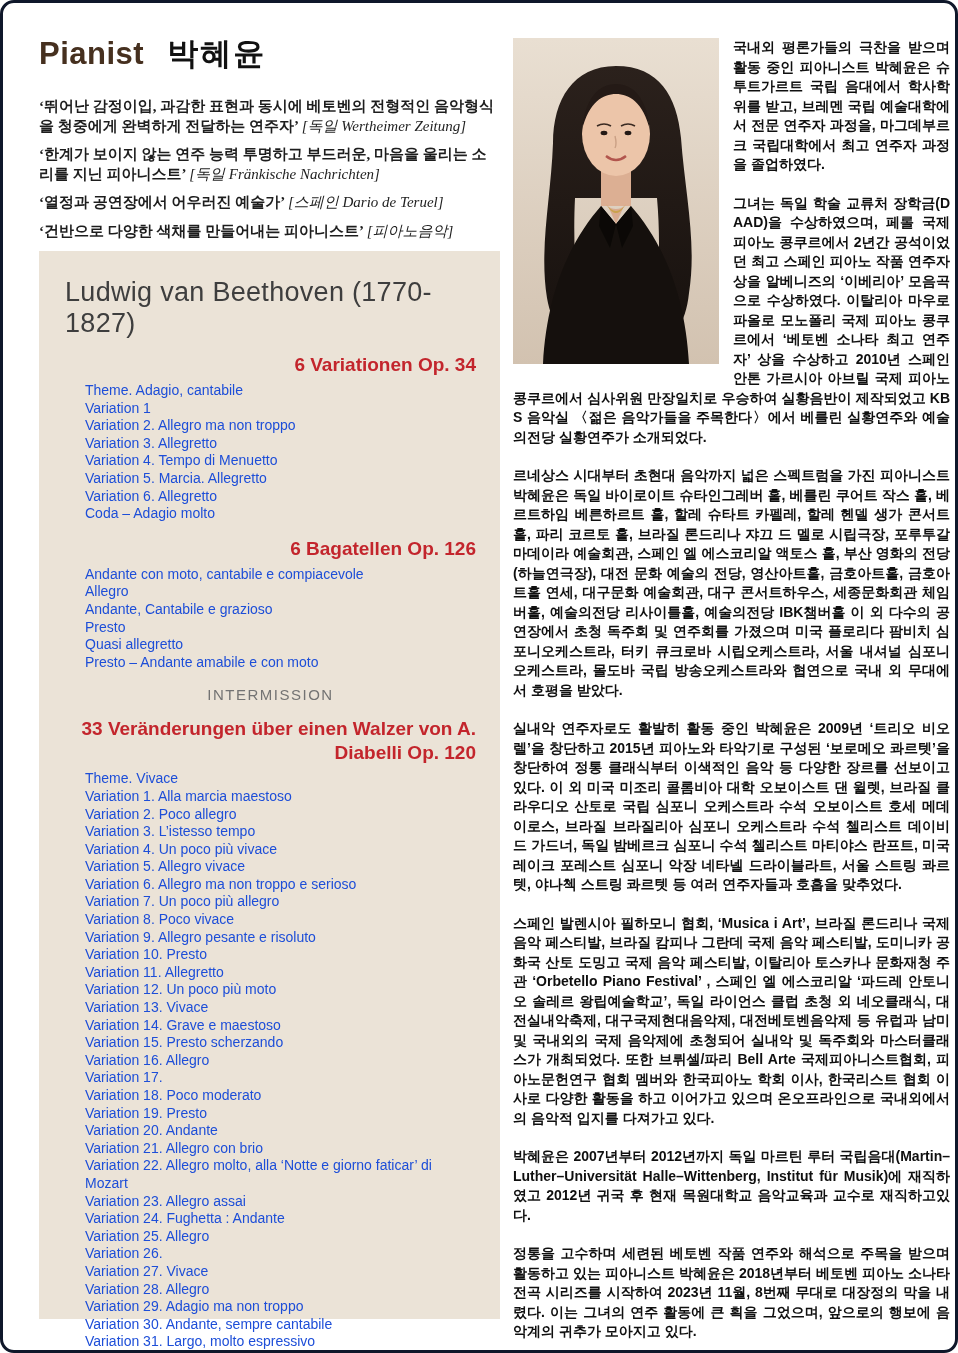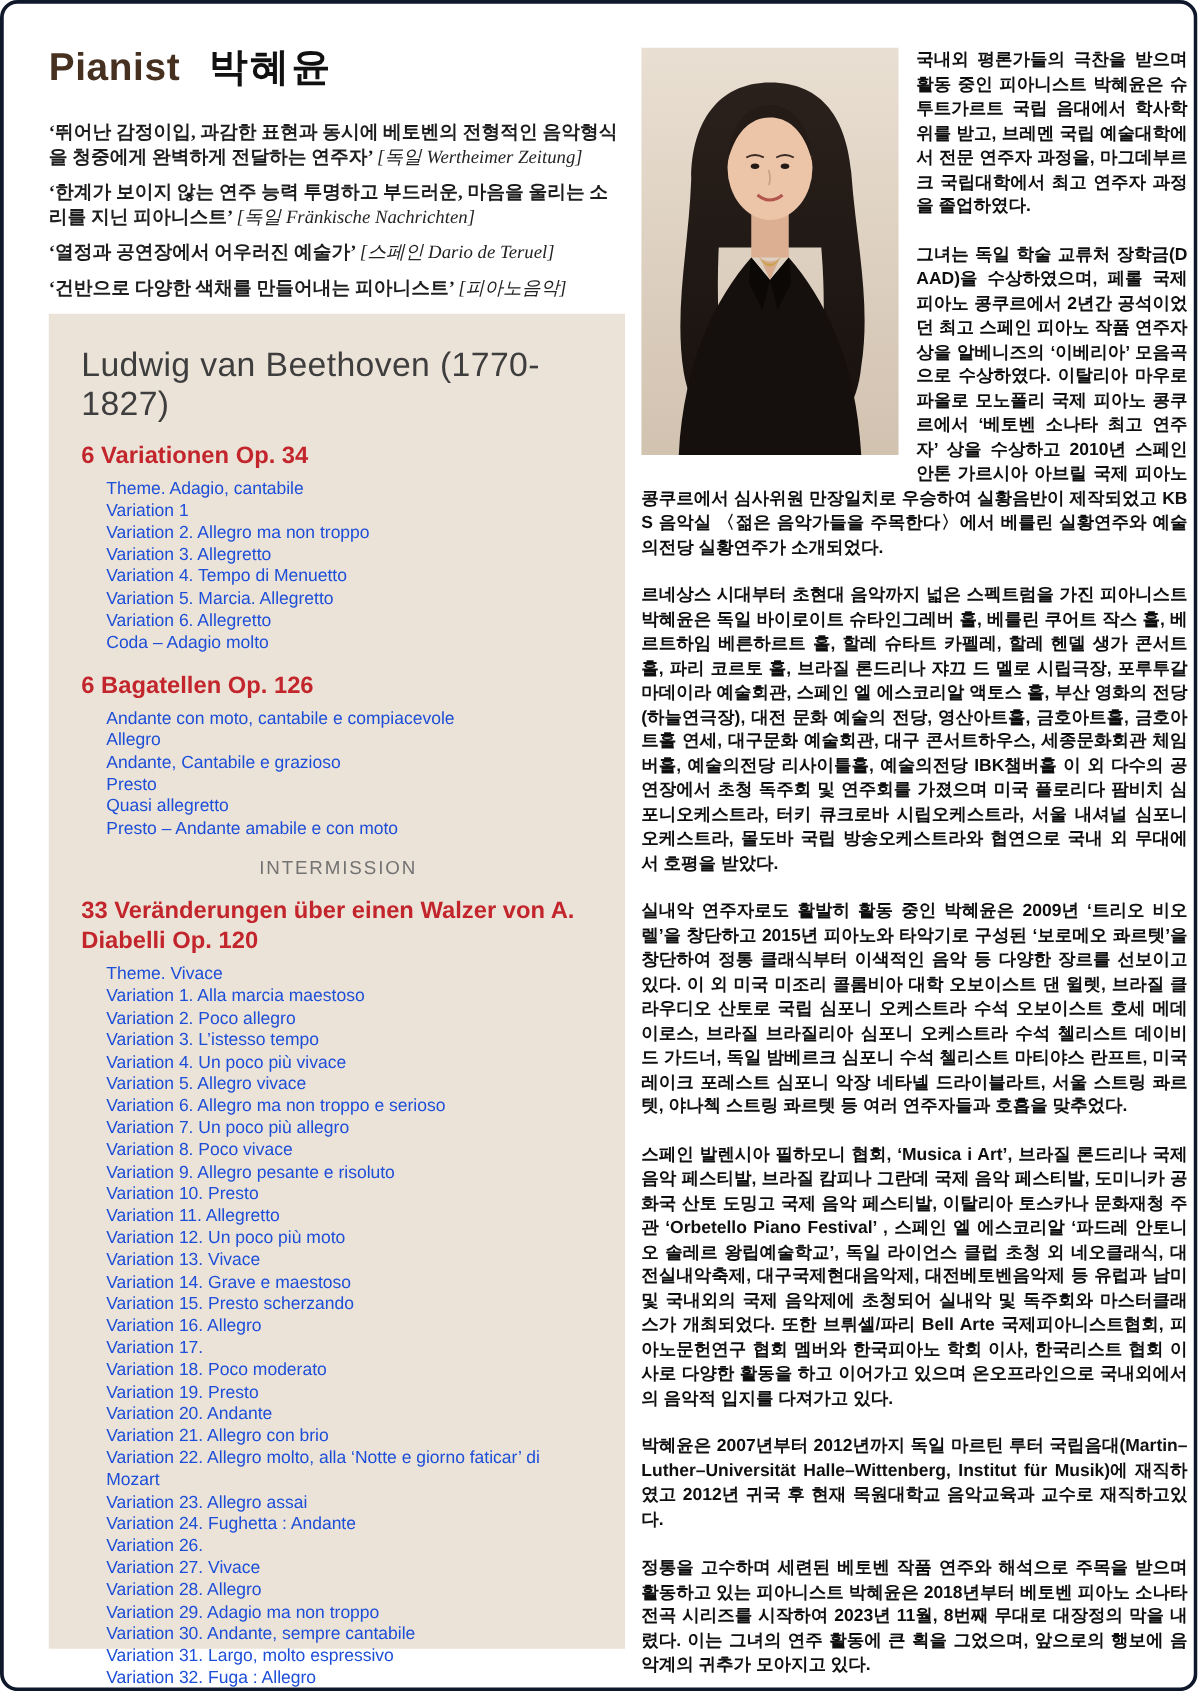--- a/index.html
+++ b/index.html
@@ -31,20 +31,21 @@
     background:#ebe3d7;
     padding:24px 24px 32px 26px;
   }
   .composer-heading {
     font-size:27px; font-weight:400; color:#3e3e3e; letter-spacing:0.3px;
     margin:2px 0 14px 0;
   }
   .section-title {
     font-size:19px; font-weight:bold; color:#c3252c; line-height:24px;
     margin:14px 0 5px 0;
+    text-align:right;
   }
   .piece-list { list-style:none; margin-left:20px; }
   .piece-list li { font-size:14px; line-height:17.6px; color:#1d4ed8; }
   .intermission {
     text-align:center; color:#737373;
     font-size:15px; letter-spacing:1.5px; margin:15px 0 13px 0;
   }
 
   
   .right-col { position:absolute; left:510px; top:35px; width:437px;font-weight:bold; }
@@ -144,20 +145,21 @@
             <li>Variation 15. Presto scherzando</li>
             <li>Variation 16. Allegro</li>
             <li>Variation 17.</li>
             <li>Variation 18. Poco moderato</li>
             <li>Variation 19. Presto</li>
             <li>Variation 20. Andante</li>
             <li>Variation 21. Allegro con brio</li>
             <li>Variation 22. Allegro molto, alla ‘Notte e giorno faticar’ di Mozart</li>
             <li>Variation 23. Allegro assai</li>
             <li>Variation 24. Fughetta : Andante</li>
+            <li>Variation 25. Allegro</li>
             <li>Variation 26.</li>
             <li>Variation 27. Vivace</li>
             <li>Variation 28. Allegro</li>
             <li>Variation 29. Adagio ma non troppo</li>
             <li>Variation 30. Andante, sempre cantabile</li>
             <li>Variation 31. Largo, molto espressivo</li>
             <li>Variation 32. Fuga : Allegro</li>
           </ul>
       </div>
     </div>

